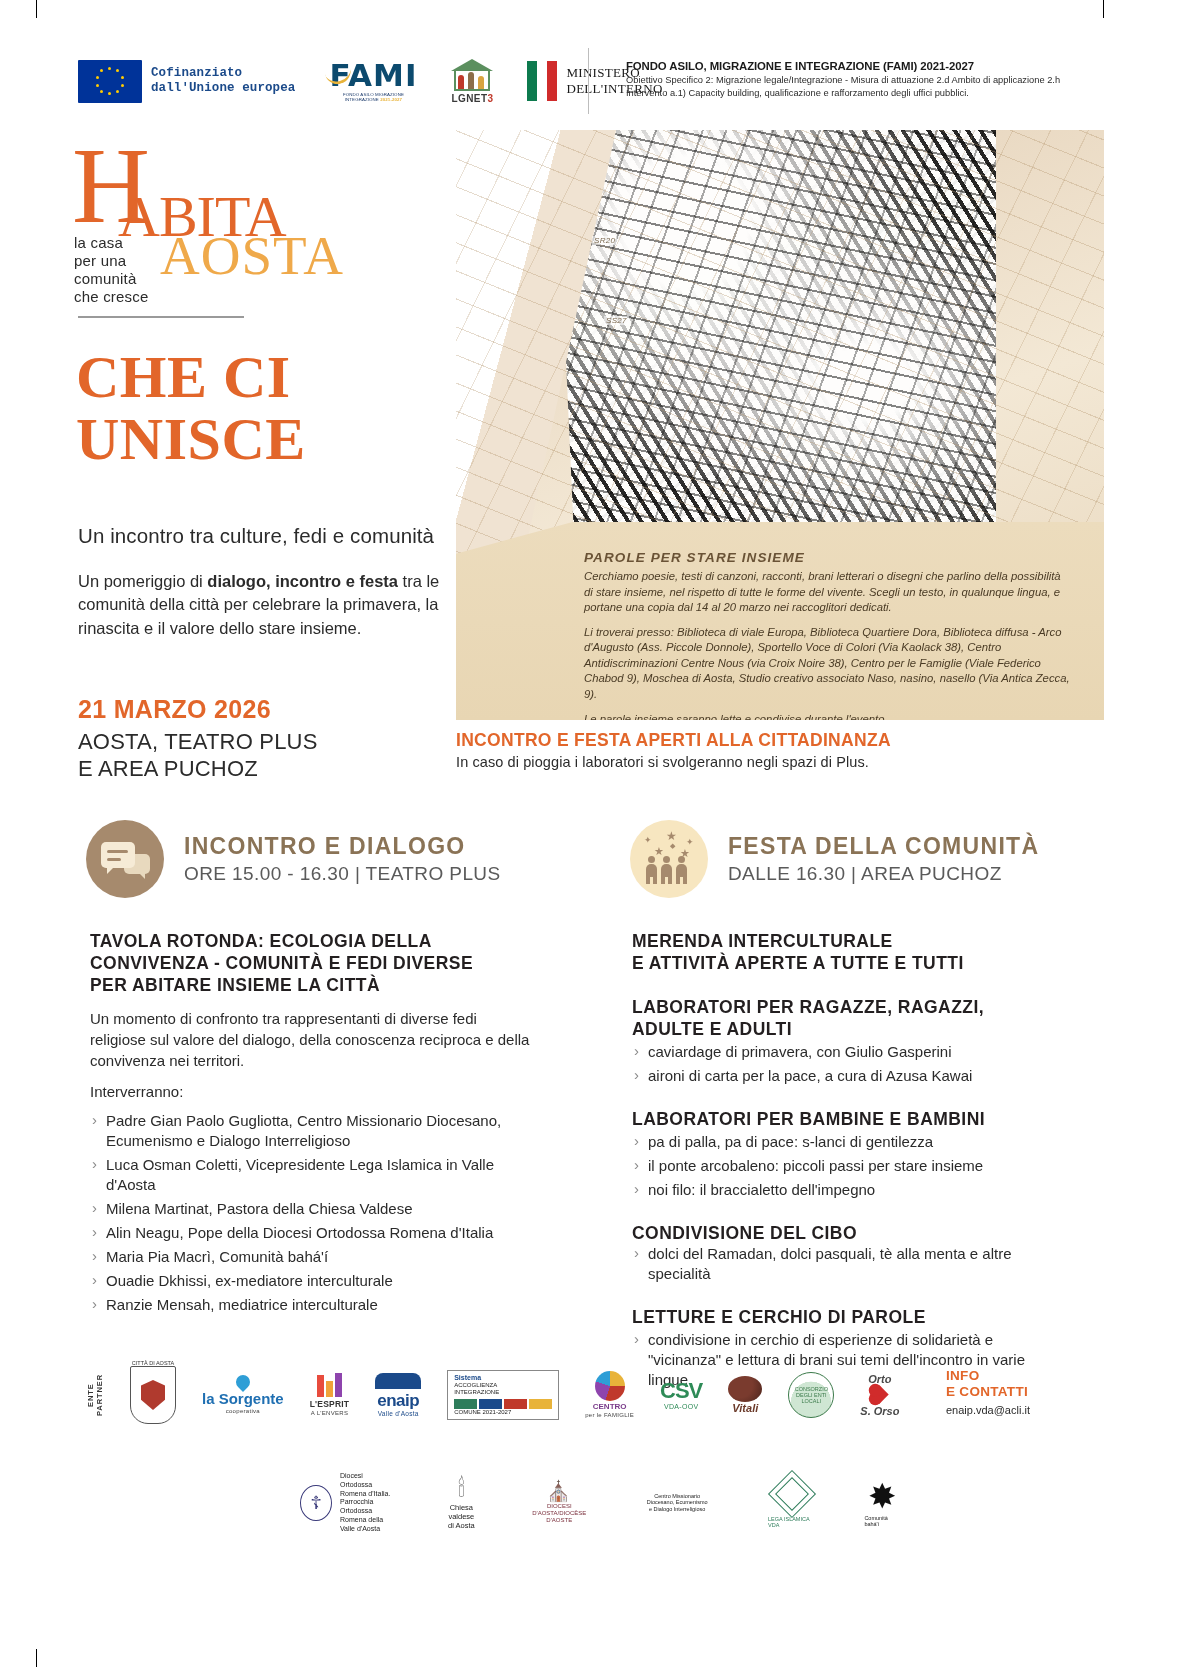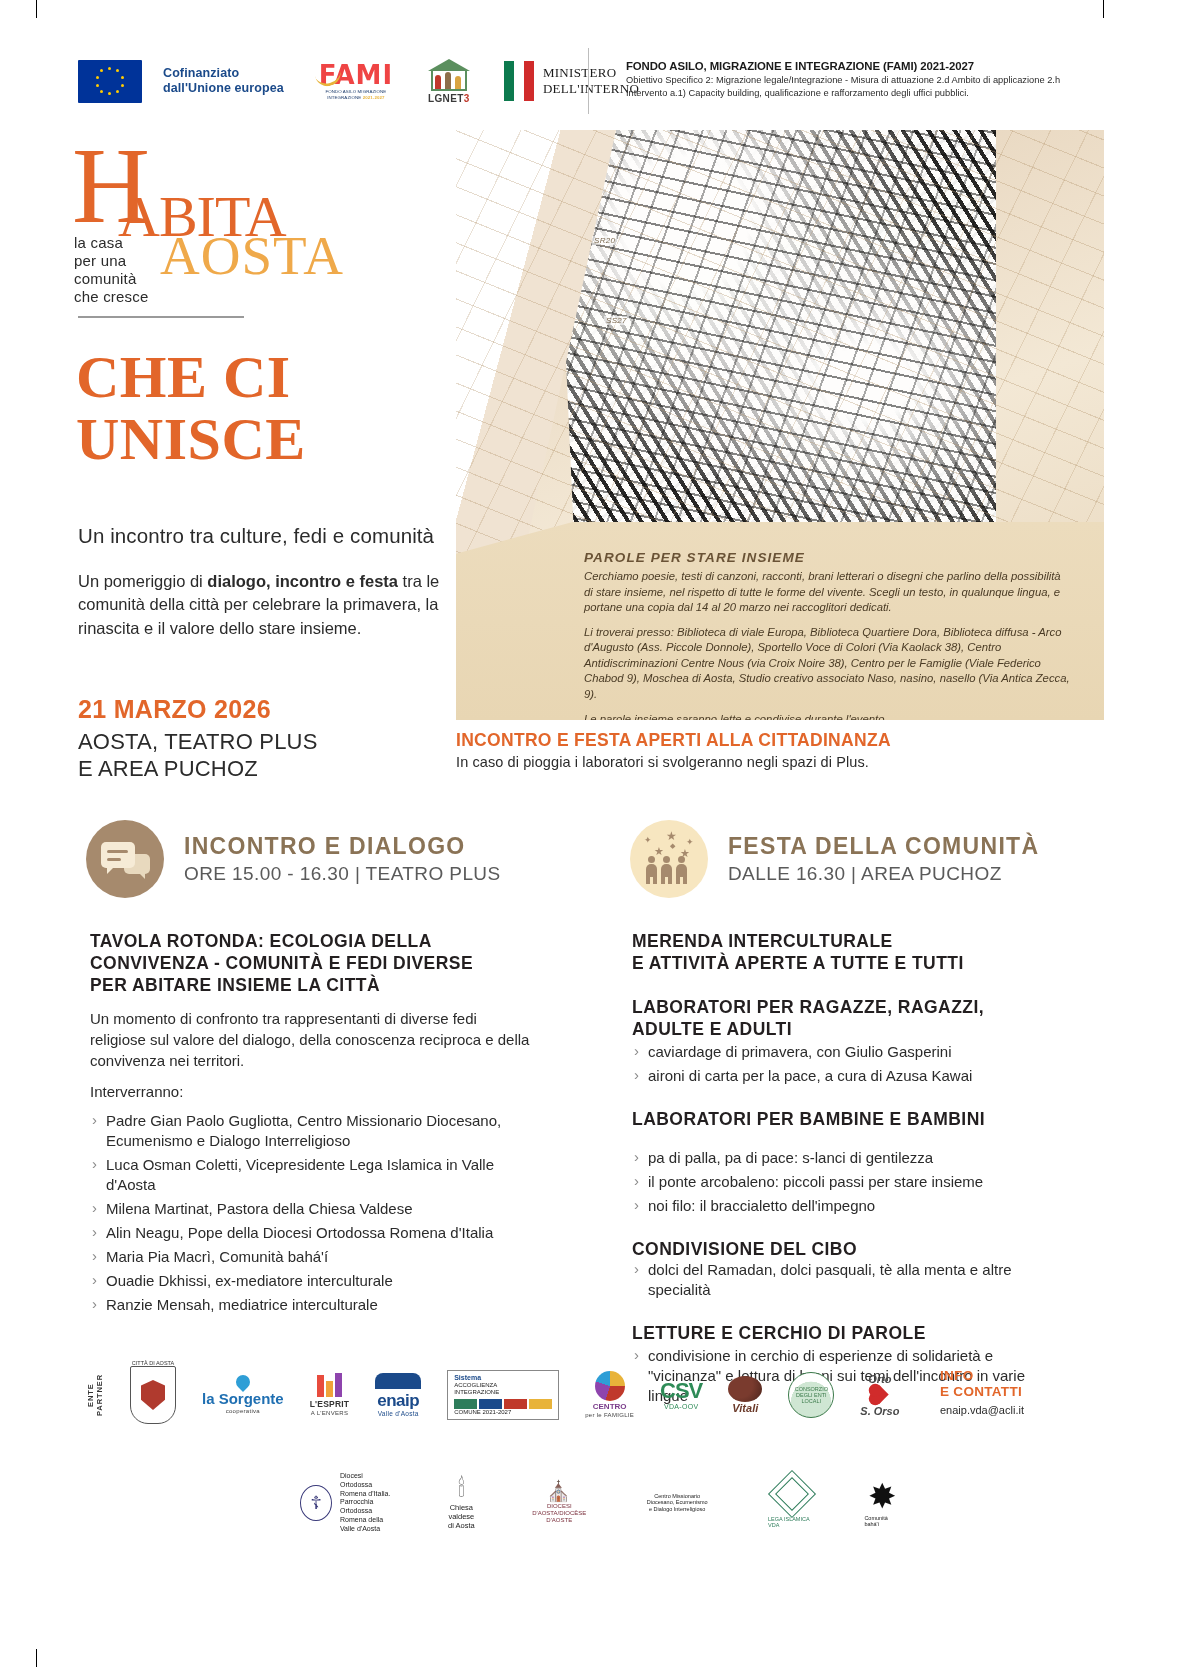--- a/index.html
+++ b/index.html
@@ -21,40 +21,40 @@
   
   .header {
     position: absolute; left: 0; top: 42px;
     width: 1200px; height: 78px;
     display: flex; align-items: center;
   }
   .logo-row {
     display: flex; align-items: center; gap: 34px;
     padding-left: 78px; height: 78px;
   }
-  .eu-logo { display: flex; align-items: center; gap: 21px; }
+  .eu-logo { display: flex; align-items: center; gap: 9px; font-family: Liberation Mono, monospace; }
   .eu-flag {
     width: 64px; height: 43px; background: #003399;
     position: relative; border-radius: 1px;
   }
   .eu-flag .stars {
     position: absolute; left: 50%; top: 50%;
     width: 28px; height: 28px; transform: translate(-50%,-50%);
   }
   .eu-flag .stars i {
     position: absolute; width: 3px; height: 3px;
     background: #FFCC00; border-radius: 50%;
   }
   .eu-text {
     font-size: 12.5px; line-height: 1.24; color: #1b4a8a;
     font-weight: 700; letter-spacing: .1px;
   }
   .fami-logo { display: flex; flex-direction: column; align-items: center; }
   .fami-mark {
-    font-size: 26px; font-weight: 700; color: #ef4444;
+    font-size: 31px; font-weight: 700; color: #0c4a6e;
     letter-spacing: 1px; line-height: 1; position: relative;
     font-family: "DejaVu Sans", sans-serif;
   }
   .fami-mark .swish {
     position: absolute; left: -3px; top: 10px; width: 26px; height: 14px;
     border-bottom: 3px solid #e8b33a; border-radius: 0 0 14px 14px;
     transform: rotate(-14deg);
   }
   .fami-sub {
     font-size: 4.4px; color: #1b3a6b; letter-spacing: .1px;
@@ -390,21 +390,21 @@
     transform: rotate(-45deg); margin: 2px 0 4px 0;
   }
   .orto .heart::before, .orto .heart::after {
     content:""; position:absolute; width: 13px; height: 13px;
     background:#d02b2b; border-radius: 50%;
   }
   .orto .heart::before { left: -6.5px; top: 0; }
   .orto .heart::after  { left: 0; top: -6.5px; }
 
   .info {
-    position: absolute; right: 100px; top: 1368px; width: 160px;
+    position: absolute; right: 94px; top: 1368px; width: 160px;
   }
   .info-t {
     font-size: 13.5px; font-weight: 700; color: #E2662A;
     line-height: 1.2; letter-spacing: .3px;
   }
   .info-m { font-size: 11px; color: #2b2b2b; margin-top: 4px; }
 
   .f-row2 {
     display: flex; align-items: center; justify-content: center; gap: 48px;
     margin-top: 34px; padding: 0 300px;
@@ -630,21 +630,21 @@
   </div>
   <ul class="arrow" style="margin-top:2px">
     <li>caviardage di primavera, con Giulio Gasperini</li>
     <li>aironi di carta per la pace, a cura di Azusa Kawai</li>
   </ul>
 
   <div class="gap18"></div>
   <div class="blk-head">
     <div>LABORATORI PER BAMBINE E BAMBINI</div>
   </div>
-  <ul class="arrow" style="margin-top:18px">
+  <ul class="arrow" style="margin-top:2px">
     <li>pa di palla, pa di pace: s-lanci di gentilezza</li>
     <li>il ponte arcobaleno: piccoli passi per stare insieme</li>
     <li>noi filo: il braccialetto dell'impegno</li>
   </ul>
 
   <div class="gap18"></div>
   <div class="blk-head">
     <div>CONDIVISIONE DEL CIBO</div>
   </div>
   <ul class="arrow" style="margin-top:0">

